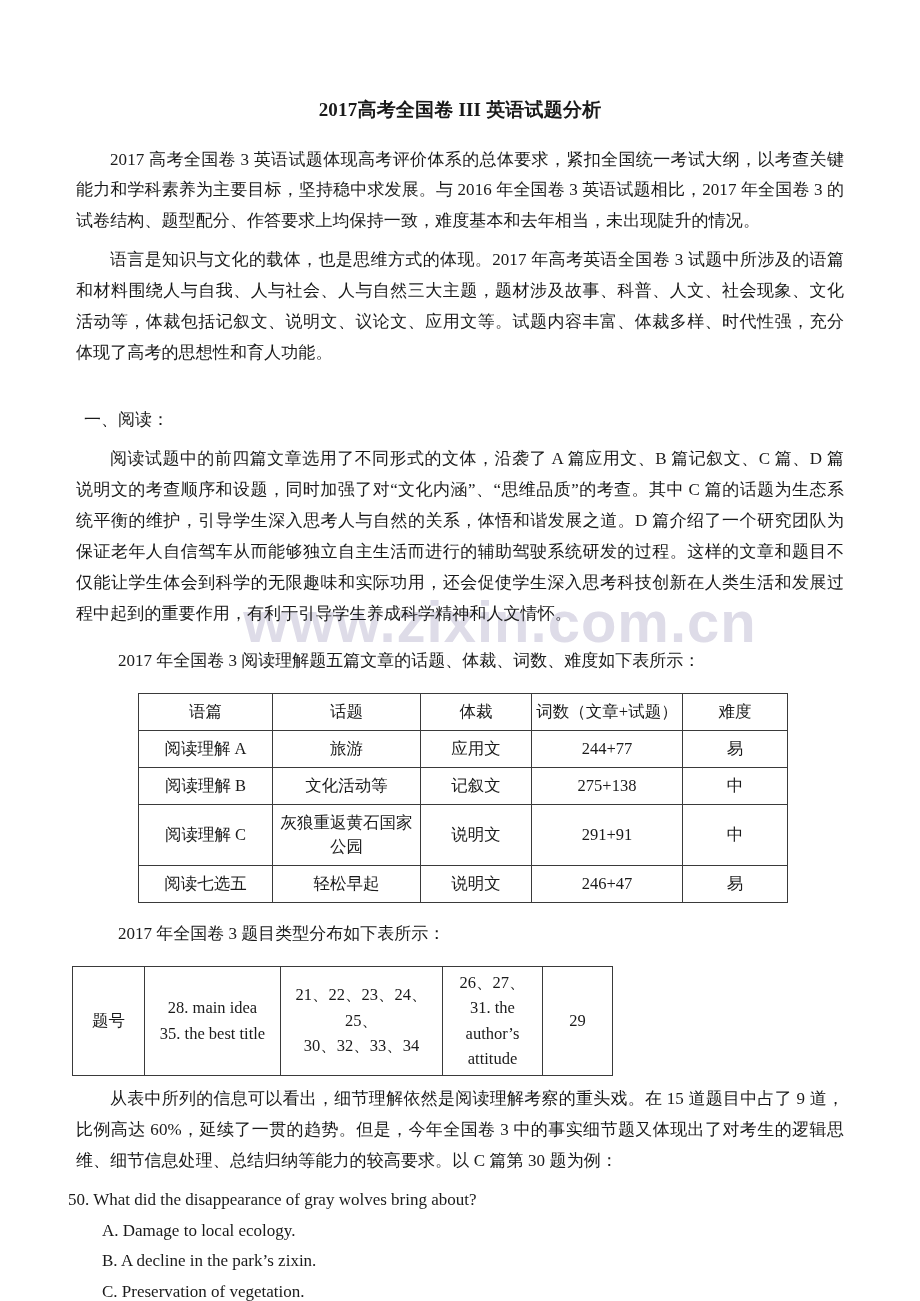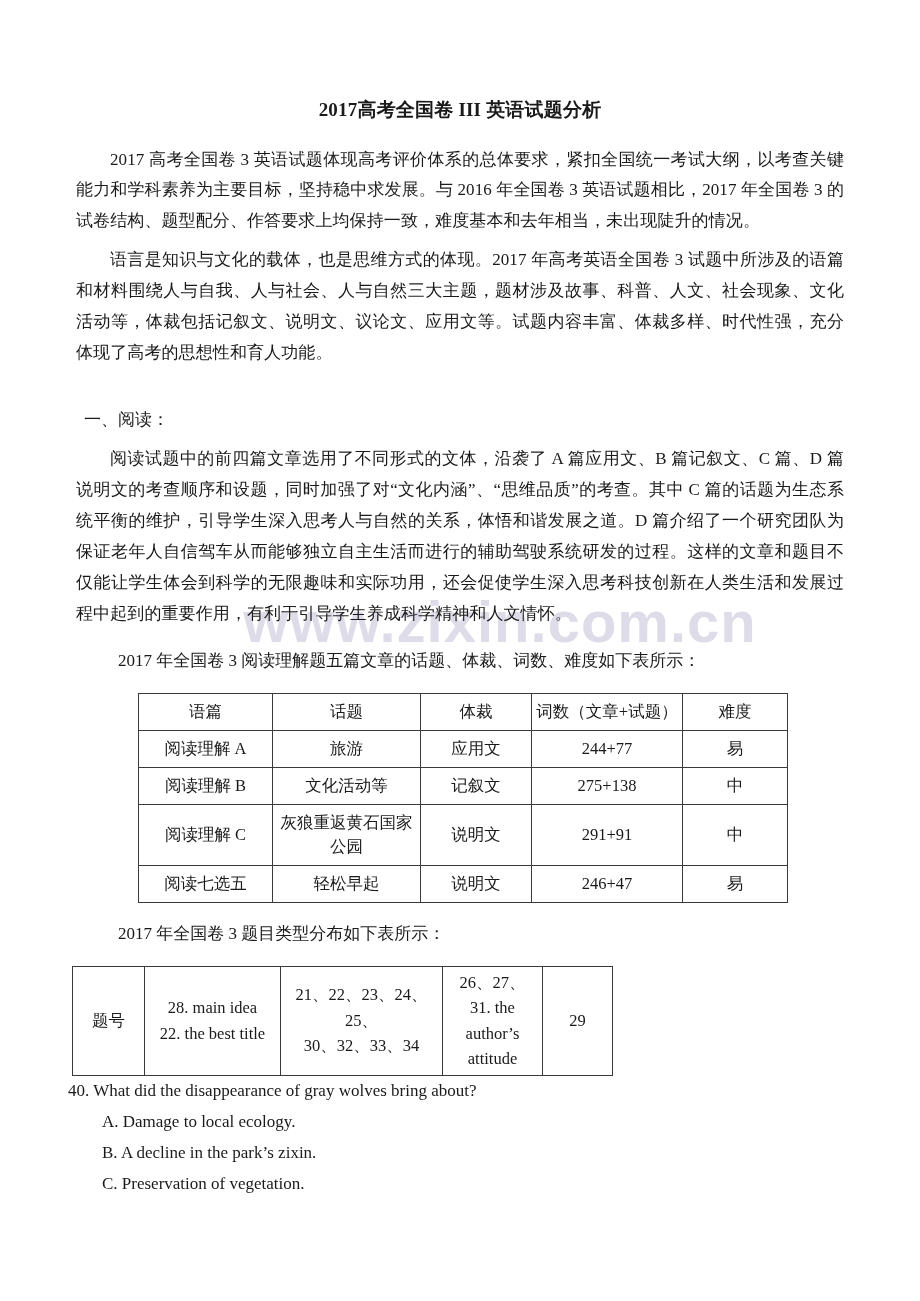--- a/index.html
+++ b/index.html
@@ -220,37 +220,38 @@
           <col class="q2">
           <col class="q3">
           <col class="q4">
           <col class="q5">
       </colgroup>
       <tbody>
         <tr class="qbody">
           <td>题号</td>
           <td class="multiline en">
             <div>28. main idea</div>
-            <div>22. the best title</div>
+            <div>35. the best title</div>
           </td>
           <td class="multiline">
             <div>21、22、23、24、25、</div>
             <div>30、32、33、34</div>
           </td>
           <td class="multiline">
             <div>26、27、</div>
             <div class="en">31. the author’s attitude</div>
           </td>
           <td class="en">29</td>
         </tr>
       </tbody>
     </table>
 
-
-    <p class="q-stem en">40. What did the disappearance of gray wolves bring about?</p>
+    <p class="para">从表中所列的信息可以看出，细节理解依然是阅读理解考察的重头戏。在 15 道题目中占了 9 道，比例高达 60%，延续了一贯的趋势。但是，今年全国卷 3 中的事实细节题又体现出了对考生的逻辑思维、细节信息处理、总结归纳等能力的较高要求。以 C 篇第 30 题为例：</p>
+
+    <p class="q-stem en">50. What did the disappearance of gray wolves bring about?</p>
 
     <ul class="q-options">
       <li class="en">A. Damage to local ecology.</li>
       <li class="en">B. A decline in the park’s zixin.</li>
       <li class="en">C. Preservation of vegetation.</li>
 
     </ul>
 
   </div>
 </div>

